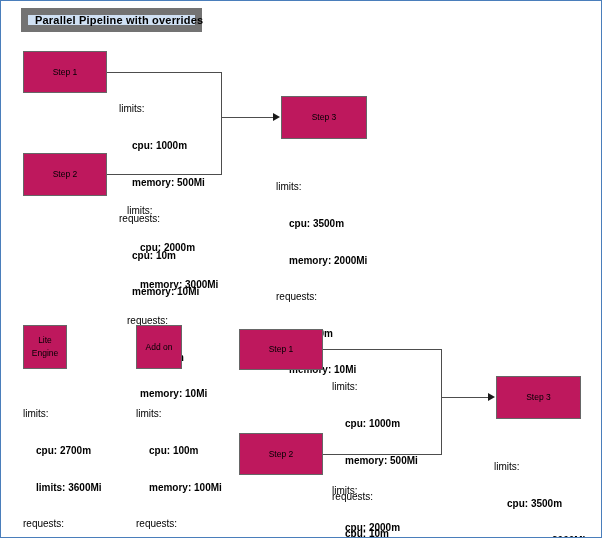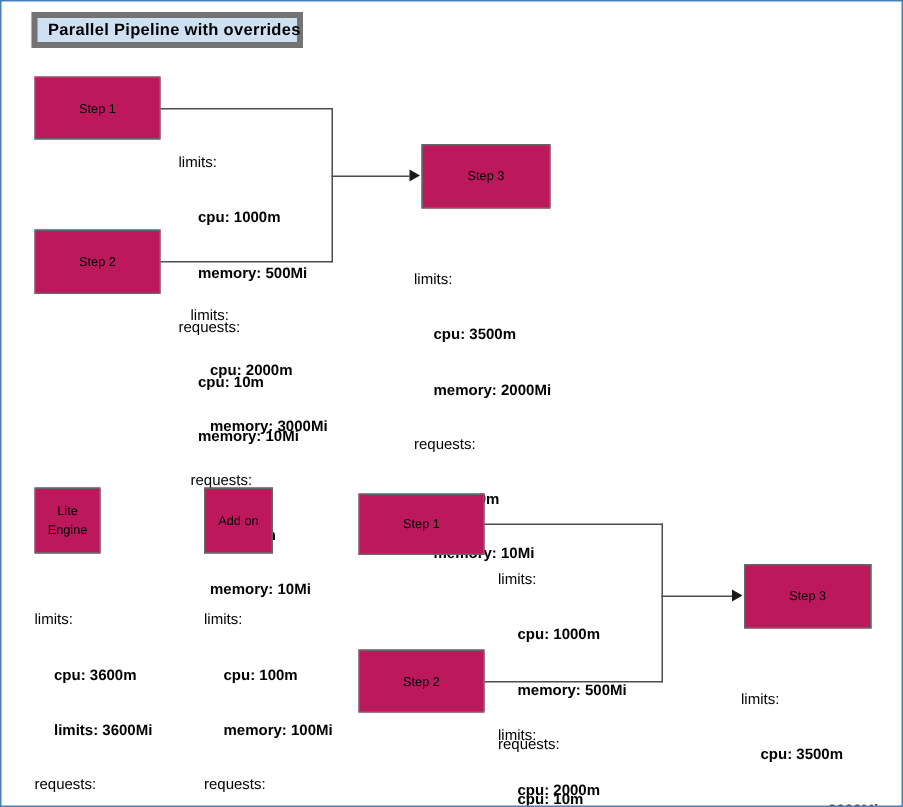--- a/index.html
+++ b/index.html
@@ -15,21 +15,21 @@
     width: 602px;
     height: 538px;
     background: #ffffff;
     border: 1px solid #4a7ebb;
     box-sizing: border-box;
     overflow: hidden;
   }
   .section-title {
     position: absolute;
     background: #cfe0f3;
-    border: 4px solid #737373;
+    border: 7px solid #737373;
     box-sizing: border-box;
     font-size: 11px;
     font-weight: bold;
     color: #000000;
     display: flex;
     align-items: center;
     padding-left: 7px;
     letter-spacing: 0.2px;
     white-space: nowrap;
   }
@@ -158,21 +158,21 @@
   </div>
 
   <div class="line-h" style="left:322px; top:348px; width:119px;"></div>
   <div class="line-h" style="left:322px; top:453px; width:119px;"></div>
   <div class="line-v" style="left:440px; top:348px; height:106px;"></div>
   <div class="line-h" style="left:440px; top:396px; width:47px;"></div>
   <div class="arrow-head" style="left:487px; top:392px;"></div>
 
   <div class="res-block" style="left:22px; top:383px;">
     <span class="hdr">limits:</span>
-    <span class="ind">cpu: 3600m</span>
+    <span class="ind">cpu: 2700m</span>
     <span class="ind">limits: 3600Mi</span>
     <span class="hdr">requests:</span>
     
     
   </div>
 
   <div class="res-block" style="left:135px; top:383px;">
     <span class="hdr">limits:</span>
     <span class="ind">cpu: 100m</span>
     <span class="ind">memory: 100Mi</span>

